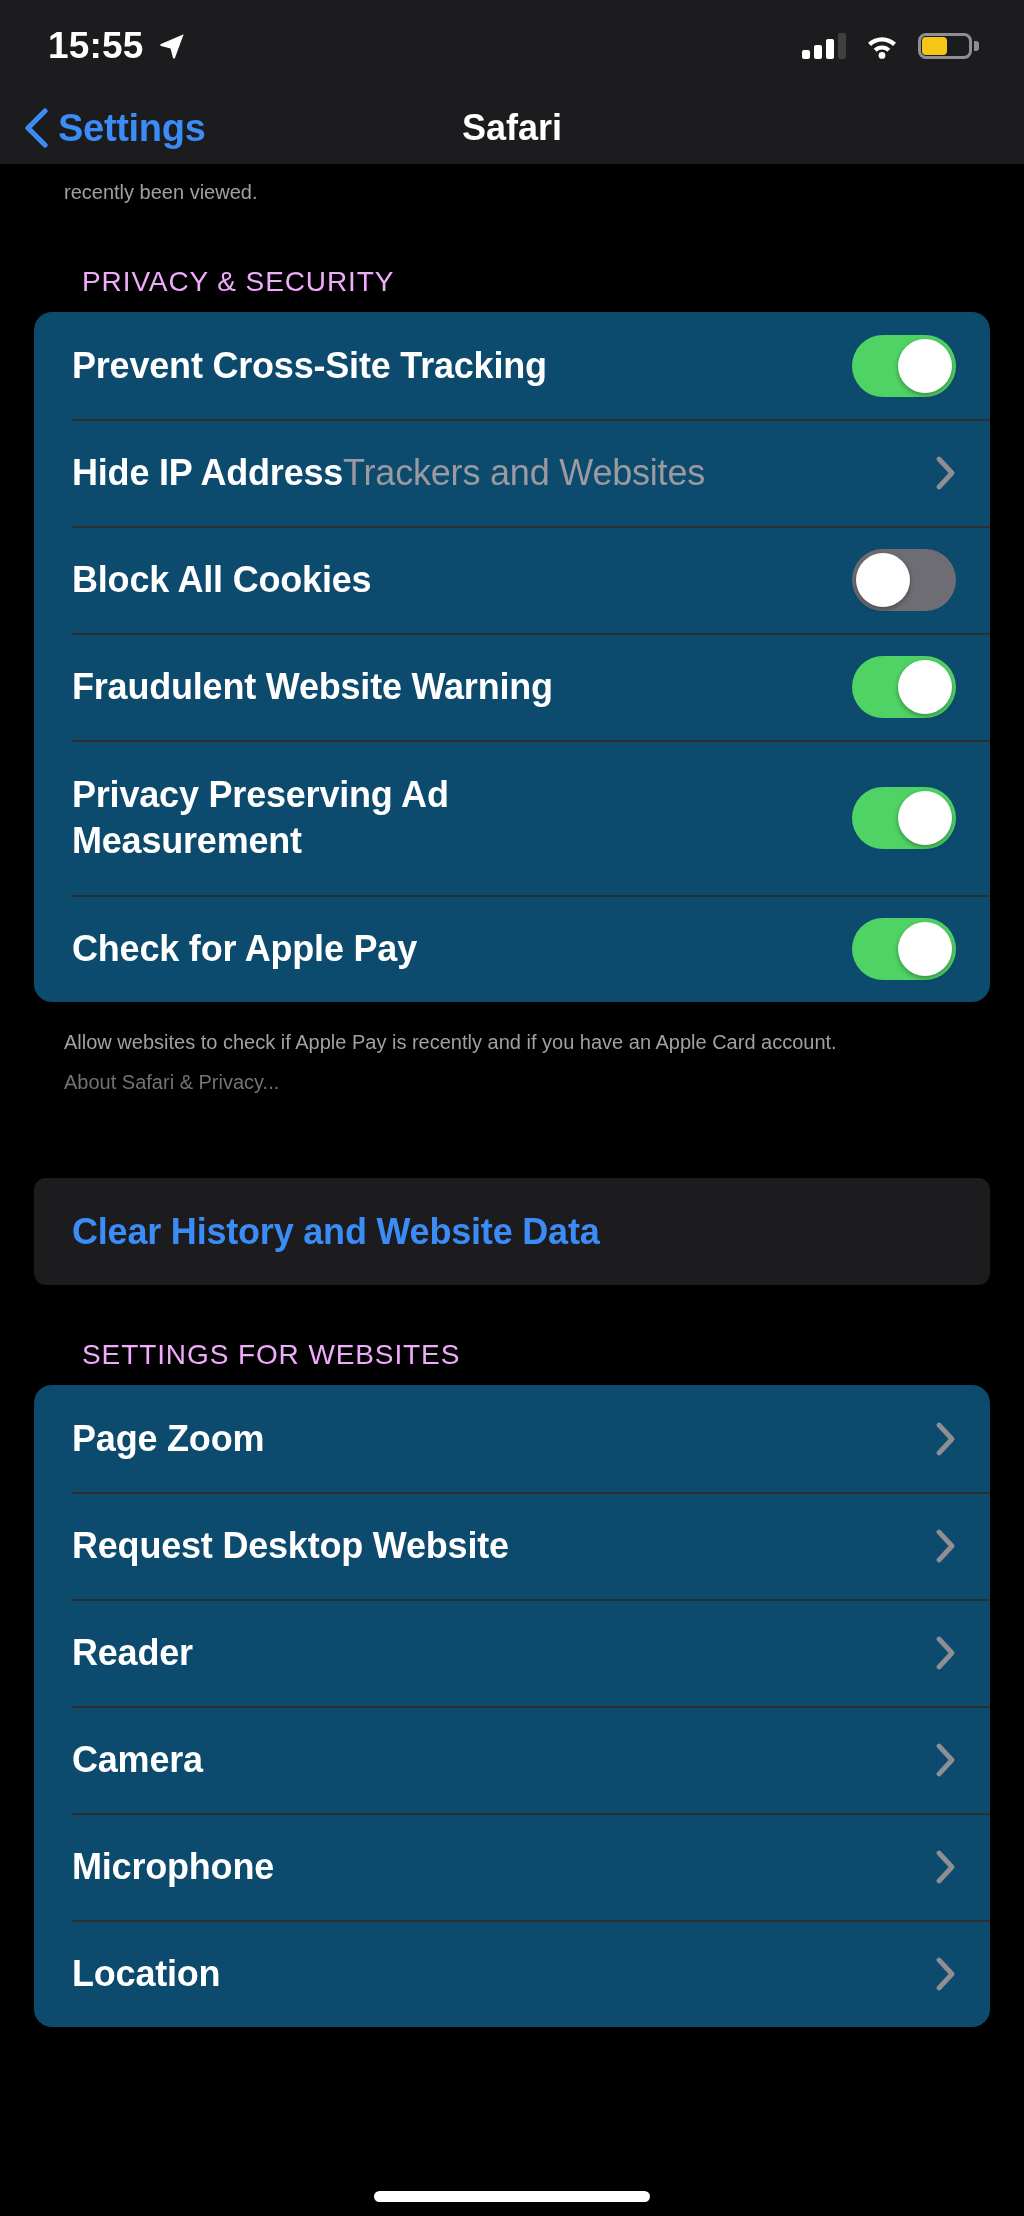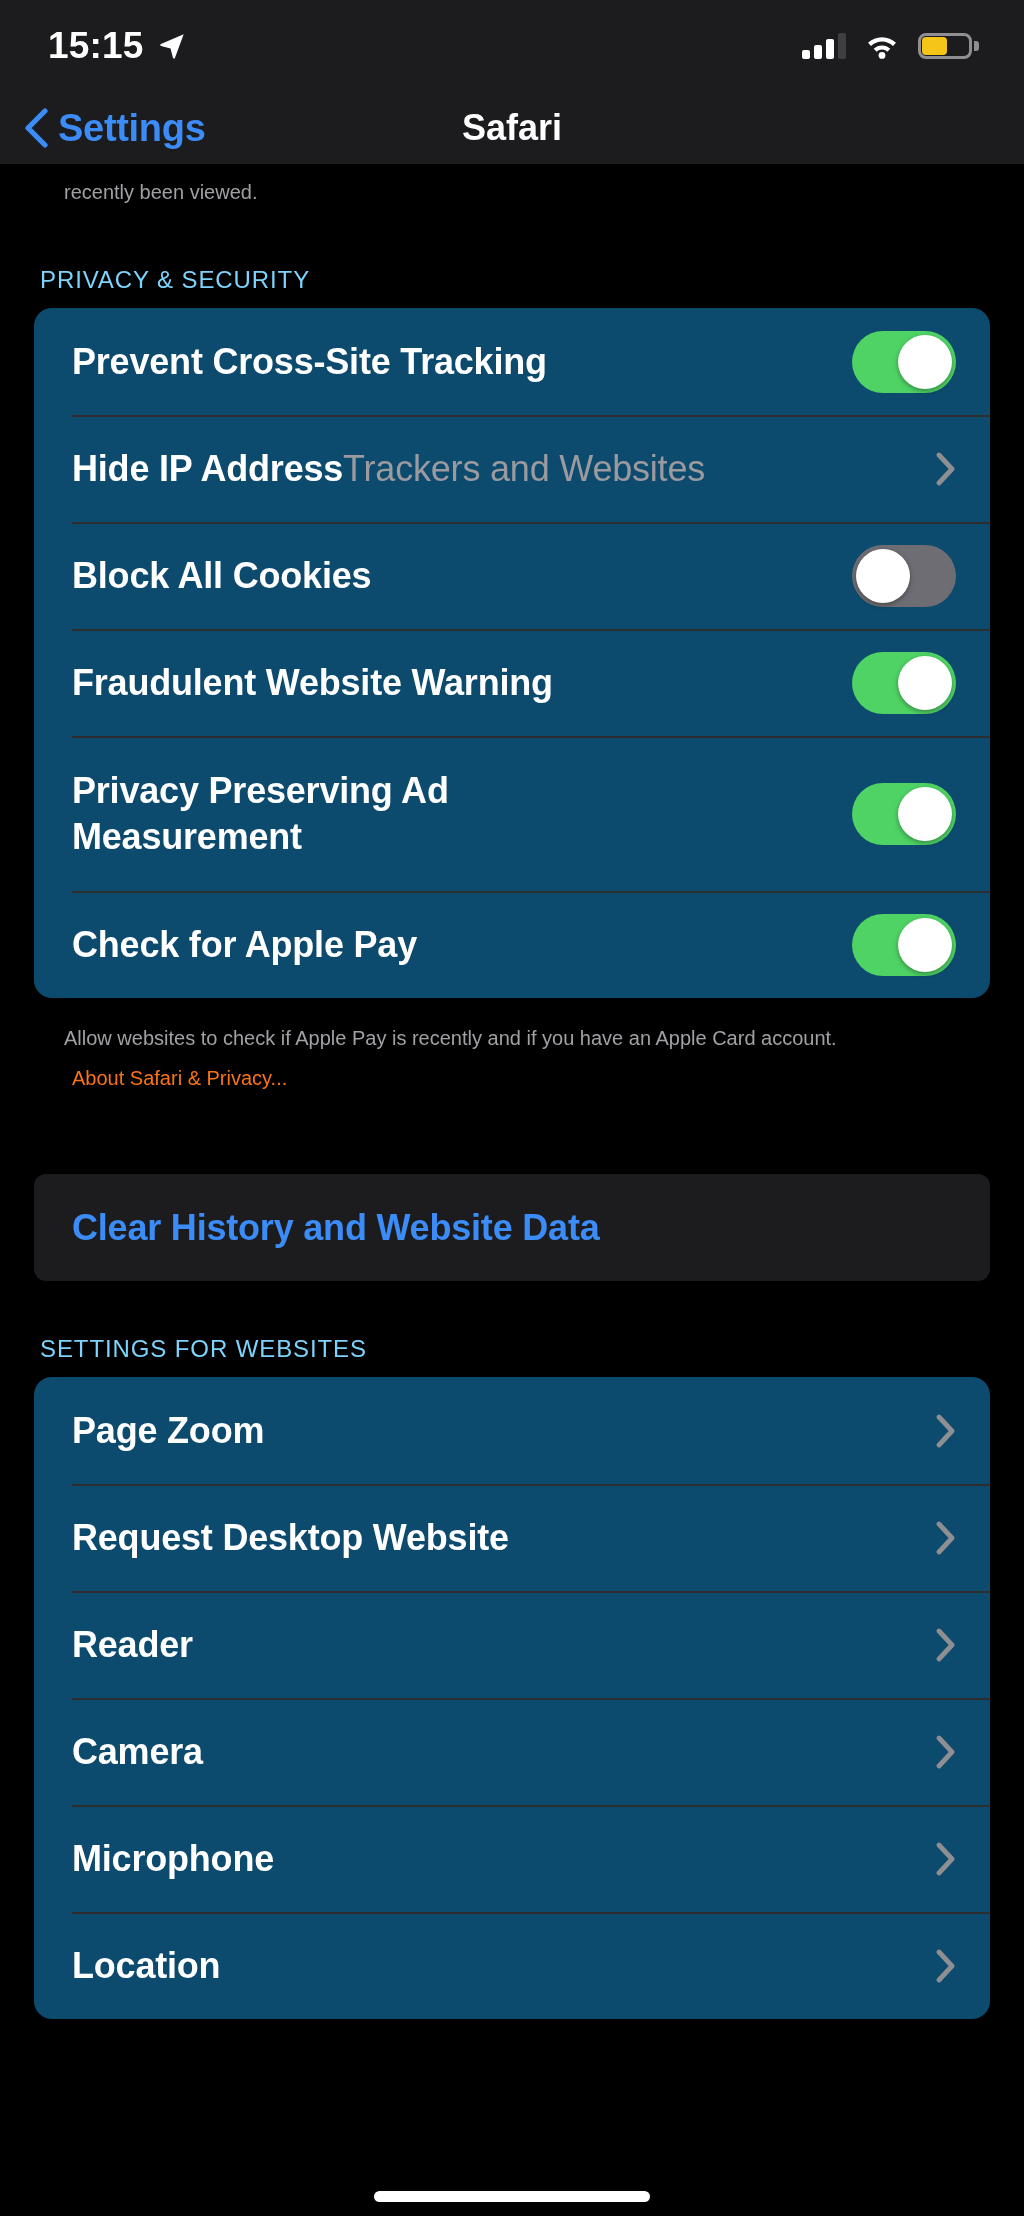--- a/index.html
+++ b/index.html
@@ -63,25 +63,25 @@
     color:#ffffff; font-size:36px; font-weight:bold; pointer-events:none;
   }
 
   
   .content{ position:relative; width:100%; background:#000000; padding-bottom:0; }
 
   .footer-text{
     color:#a0a0a5; font-size:20px; line-height:40px;
     padding:8px 64px 0 64px;
   }
-  .footer-text .link{ color:#f97316; display:block;margin-left:8px; }
+  .footer-text .link{ color:#737373; display:block; }
 
   .section-header{
-    color:#7dd3fc; font-size:24px; letter-spacing:.9px;
-    padding:54px 64px 14px 40px; text-transform:uppercase;
+    color:#f0abfc; font-size:28px; letter-spacing:.9px;
+    padding:54px 64px 14px 82px; text-transform:uppercase;
   }
 
   .card{
     margin:0 34px; background:#0c4a6e; border-radius:18px; overflow:hidden;
   }
 
   .row{
     position:relative; display:flex; align-items:center;
     min-height:107px; padding:0 34px 0 38px;
   }
@@ -129,21 +129,21 @@
   .home-indicator{
     position:absolute; bottom:14px; left:50%; transform:translateX(-50%);
     width:276px; height:11px; border-radius:6px; background:#ffffff;
   }
 </style>
 </head>
 <body>
 
 <div class="status-bar">
   <div class="status-left">
-    <span class="status-time">15:15</span>
+    <span class="status-time">15:55</span>
     <svg class="loc-arrow" viewBox="0 0 24 24">
       <path d="M22 2L2.5 10.3c-.8.35-.7 1.5.15 1.7l8.1 2.05 2.05 8.1c.2.85 1.35.95 1.7.15L22 2z" fill="#ffffff"></path>
     </svg>
   </div>
   <div class="status-right">
     <span class="signal">
       <i class="b1"></i>
         <i class="b2"></i>
         <i class="b3"></i>
         <i class="b4"></i>

